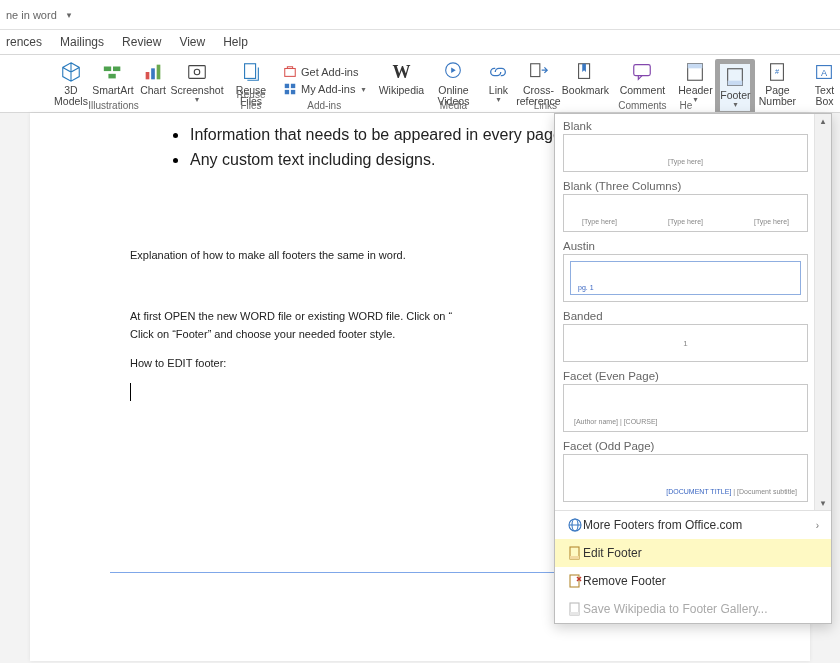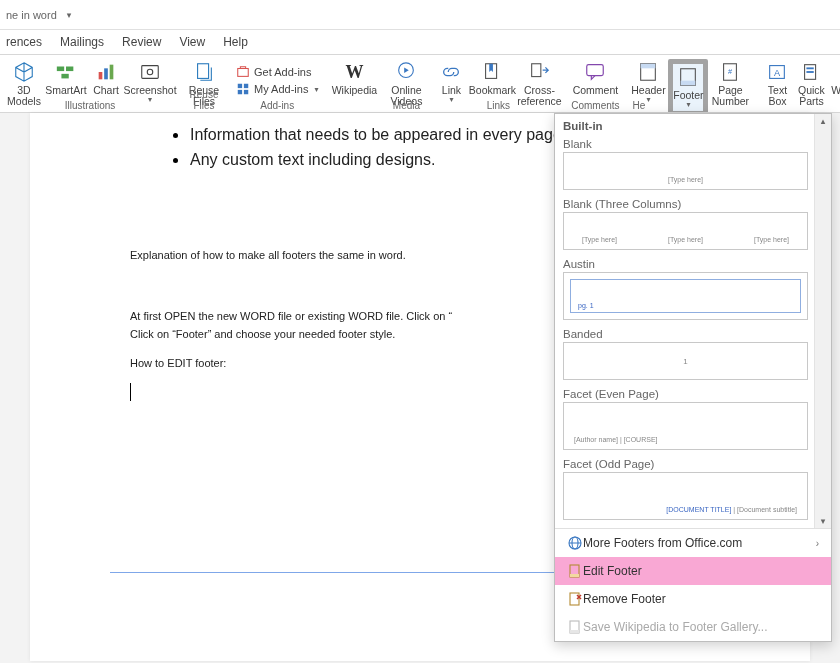--- a/index.html
+++ b/index.html
@@ -59,21 +59,21 @@
   .fm-thumb .austin-box { position:absolute; left:6px; right:6px; top:6px; bottom:6px; border:1px solid #8faee0;}
   .fm-thumb .austin-pg { position:absolute; left:14px; bottom:10px; font-size:7px; color:#3a66c2;}
   .fm-thumb .banded-dot { position:absolute; left:50%; top:50%; transform:translate(-50%,-50%); font-size:8px; color:#888;}
   .fm-thumb .facet-even-txt { position:absolute; left:10px; bottom:6px; font-size:7px; color:#888;}
   .fm-thumb .facet-odd-txt { position:absolute; right:10px; bottom:6px; font-size:7px; color:#3a66c2;}
   .fm-thumb .facet-odd-txt .sub { color:#888;}
   
   .fm-actions { border-top:1px solid #e0e0e0;}
   .fm-action { display:flex; align-items:center; padding: 6px 12px; cursor:pointer; font-size:12px; color:#333;}
   .fm-action .ico { width:16px; height:16px; display:flex; align-items:center; justify-content:center;}
-  .fm-action.hovered { background:#f9a8d4; }
+  .fm-action.hovered { background:#fef9c3; }
   .fm-action.disabled { color:#aaa; }
   .fm-action .chev-right { margin-left:auto; font-size:10px; color:#777; }
   
   svg { display:block;}
 </style>
 </head>
 <body>
 
 <div class="titlebar">
   <span class="title-fragment">ne in word</span>
@@ -84,21 +84,21 @@
   <span class="tab">rences</span>
   <span class="tab">Mailings</span>
   <span class="tab">Review</span>
   <span class="tab">View</span>
   <span class="tab">Help</span>
 </div>
 
 <div class="ribbon">
 
   <div class="rb-group">
-    <div style="display:flex;">
+    <div style="display:flex;margin-left:47px;">
       <div class="big-btn" style="width:40px;">
         <span class="ico">
             <svg viewBox="0 0 24 24">
               <path d="M12 2 L21 7 L21 17 L12 22 L3 17 L3 7 Z M12 2 L12 12 M3 7 L12 12 L21 7 M12 12 L12 22" fill="none" stroke="#2b7bbd" stroke-width="1.2"></path>
             </svg>
           </span>
         <span class="lbl" style="white-space:pre-line;">3D
 Models</span>
       </div>
       <div class="big-btn">
@@ -204,38 +204,38 @@
     <div style="display:flex;">
       <div class="big-btn" style="width:34px;">
         <span class="ico">
             <svg viewBox="0 0 24 24">
               <path d="M9 12a4 4 0 0 1 4-4h3a4 4 0 0 1 0 8h-1 M15 12a4 4 0 0 1-4 4H8a4 4 0 0 1 0-8h1" fill="none" stroke="#3a78c2" stroke-width="1.4"></path>
             </svg>
           </span>
         <span class="lbl">Link</span>
         <span class="caret">▾</span>
       </div>
+      <div class="big-btn" style="width:46px;">
+        <span class="ico">
+            <svg viewBox="0 0 24 24">
+              <rect x="4" y="3" width="10" height="14" fill="none" stroke="#555" stroke-width="1.2"></rect>
+              <path d="M16 10 L22 10 M19 7 L22 10 L19 13" fill="none" stroke="#3a78c2" stroke-width="1.4"></path>
+            </svg>
+          </span>
+        <span class="lbl" style="white-space:pre-line;">Cross-
+reference</span>
+      </div>
       <div class="big-btn" style="width:48px;">
         <span class="ico">
             <svg viewBox="0 0 24 24">
               <rect x="5" y="3" width="12" height="16" fill="none" stroke="#555" stroke-width="1.2"></rect>
               <path d="M9 3 L9 12 L11 10 L13 12 L13 3" fill="#3a78c2"></path>
             </svg>
           </span>
         <span class="lbl">Bookmark</span>
-      </div>
-      <div class="big-btn" style="width:46px;">
-        <span class="ico">
-            <svg viewBox="0 0 24 24">
-              <rect x="4" y="3" width="10" height="14" fill="none" stroke="#555" stroke-width="1.2"></rect>
-              <path d="M16 10 L22 10 M19 7 L22 10 L19 13" fill="none" stroke="#3a78c2" stroke-width="1.4"></path>
-            </svg>
-          </span>
-        <span class="lbl" style="white-space:pre-line;">Cross-
-reference</span>
       </div>
     </div>
     <div class="group-label">Links</div>
   </div>
   <div class="rb-sep"></div>
 
   <div class="rb-group">
     <div class="big-btn" style="width:50px;">
       <span class="ico">
           <svg viewBox="0 0 24 24">
@@ -334,21 +334,20 @@
     <p class="para" style="margin-top:2px;">Click on “Footer” and choose your needed footer style.</p>
     <p class="para" style="margin-top:12px;">How to EDIT footer:</p>
     <div style="margin-top:12px;"><span class="cursor-blink"></span></div>
     <hr class="footer-rule">
   </div>
 </div>
 
 <div class="footer-menu">
   <div class="fm-body">
     <div class="fm-scroll">
-      <div class="fm-section-head">Built-in</div>
 
       <div class="fm-item-label">Blank</div>
       <div class="fm-thumb">
         <span class="ph center">[Type here]</span>
       </div>
 
       <div class="fm-item-label">Blank (Three Columns)</div>
       <div class="fm-thumb">
         <span class="ph left">[Type here]</span>
         <span class="ph center">[Type here]</span>

